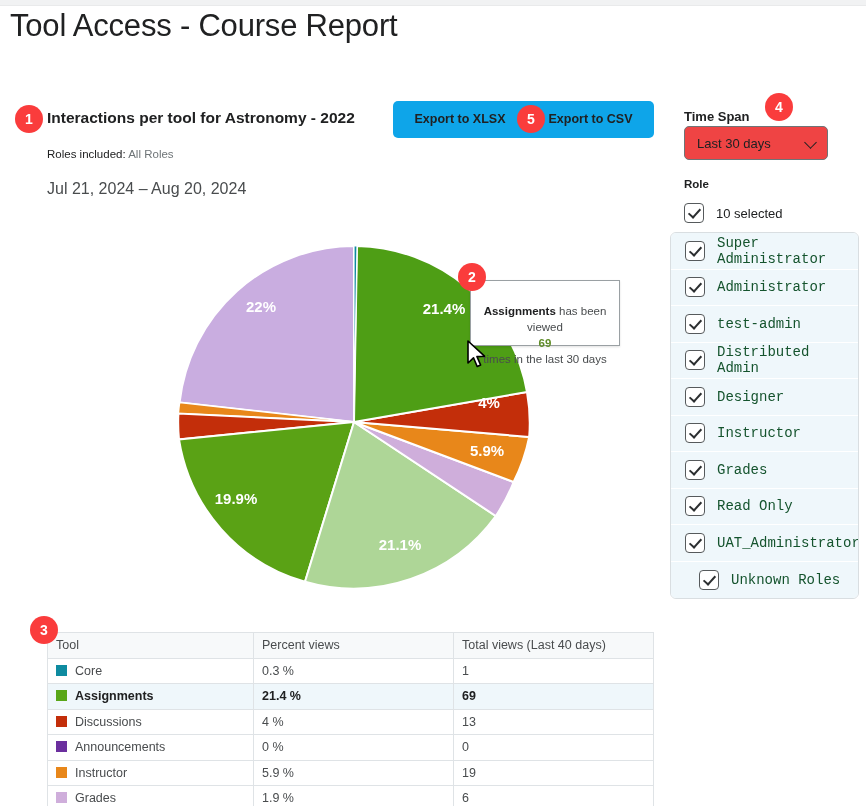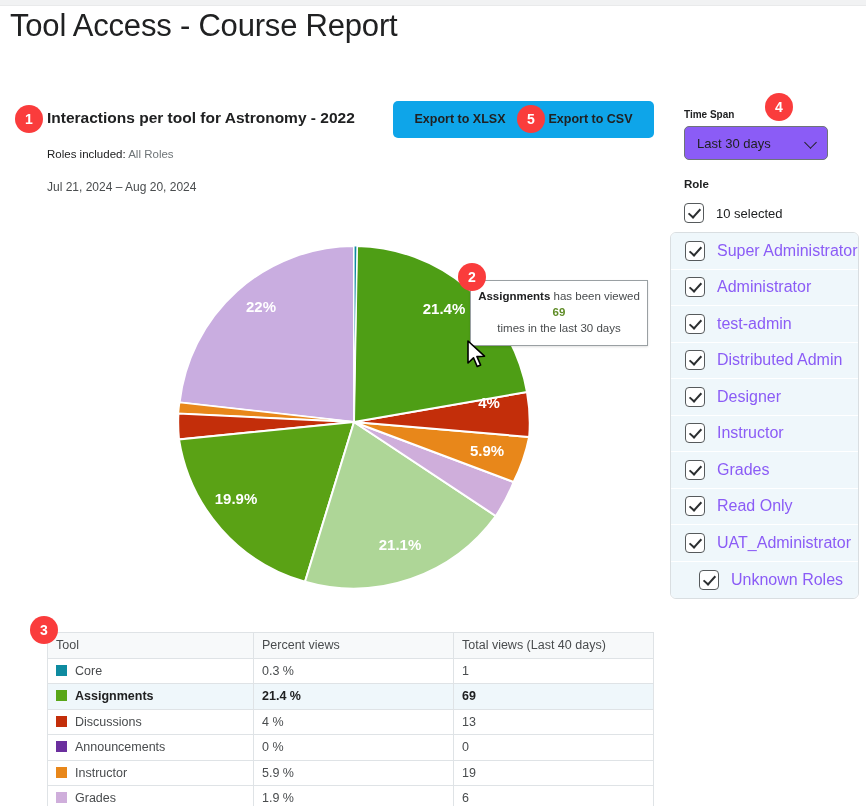--- a/index.html
+++ b/index.html
@@ -47,21 +47,21 @@
     position: absolute;
     left: 47px; top: 148px;
     font-size: 11.5px;
     color: #6e7477;
     white-space: nowrap;
   }
   #roles-included .lbl { font-weight: normal; color: #202122; }
   #date-range {
     position: absolute;
     left: 47px; top: 180px;
-    font-size: 12px;
+    font-size: 16px;
     color: #494c4e;
     white-space: nowrap;
   }
 
   
   #export-bar {
     position: absolute;
     left: 393px; top: 101px;
     width: 261px; height: 37px;
     background: #0ea5e9;
@@ -79,28 +79,28 @@
     background: transparent;
     border: none;
     font-family: inherit;
     padding: 0;
     line-height: 37px;
   }
 
   
   #timespan-label {
     position: absolute; left: 684px; top: 109px;
-    font-size: 10px; font-weight: bold; color: #202122;
+    font-size: 13px; font-weight: bold; color: #202122;
   }
   #timespan-select {
     position: absolute; left: 684px; top: 126px;
     width: 144px; height: 34px;
     border: 1px solid #6e7477;
     border-radius: 5px;
-    background: #8b5cf6;
+    background: #ef4444;
     display: flex; align-items: center;
     padding: 0 10px 0 12px;
     cursor: pointer;
   }
   #timespan-select .val {
     flex: 1 1 auto; font-size: 13px; color: #202122;
   }
   .chev {
     width: 12px; height: 12px; position: relative; flex: 0 0 auto;
   }
@@ -134,21 +134,21 @@
   }
   .role-item {
     height: 36.5px;
     display: flex; align-items: center; gap: 12px;
     padding-left: 14px;
     background: #eff7fb;
     border-bottom: 1px solid #ffffff;
     cursor: pointer;
   }
   .role-item:last-child { border-bottom: none; padding-left: 28px; }
-  .role-item .txt { font-size: 16px; color: #8b5cf6; }
+  .role-item .txt { font-size: 14px; color: #14532d; font-family: Liberation Mono, monospace; }
 
   .cbx {
     flex: 0 0 auto;
     width: 20px; height: 20px;
     border: 1.6px solid #565a5c;
     border-radius: 4px;
     background: #ffffff;
     position: relative;
   }
   .cbx::after {
@@ -169,26 +169,26 @@
   .pie-label {
     font-family: "Liberation Sans", sans-serif;
     font-size: 15px; font-weight: bold;
     fill: #ffffff;
   }
 
   
   #tooltip {
     position: absolute;
     left: 470px; top: 280px;
-    width: 178px; height: 66px;
+    width: 150px; height: 66px;
     background: #ffffff;
     border: 1px solid #9aa0a3;
     box-shadow: 0 1px 2px rgba(0,0,0,0.12);
     text-align: center;
-    padding-top: 7px;
+    padding-top: 22px;
     font-size: 11.5px;
     color: #494c4e;
     line-height: 16px;
   }
   #tooltip .tool { font-weight: bold; color: #202122; }
   #tooltip .count { color: #5f8c27; font-weight: bold; display: block; }
 
   #cursor { position: absolute; left: 466px; top: 340px; width: 22px; height: 30px; }
 
   

